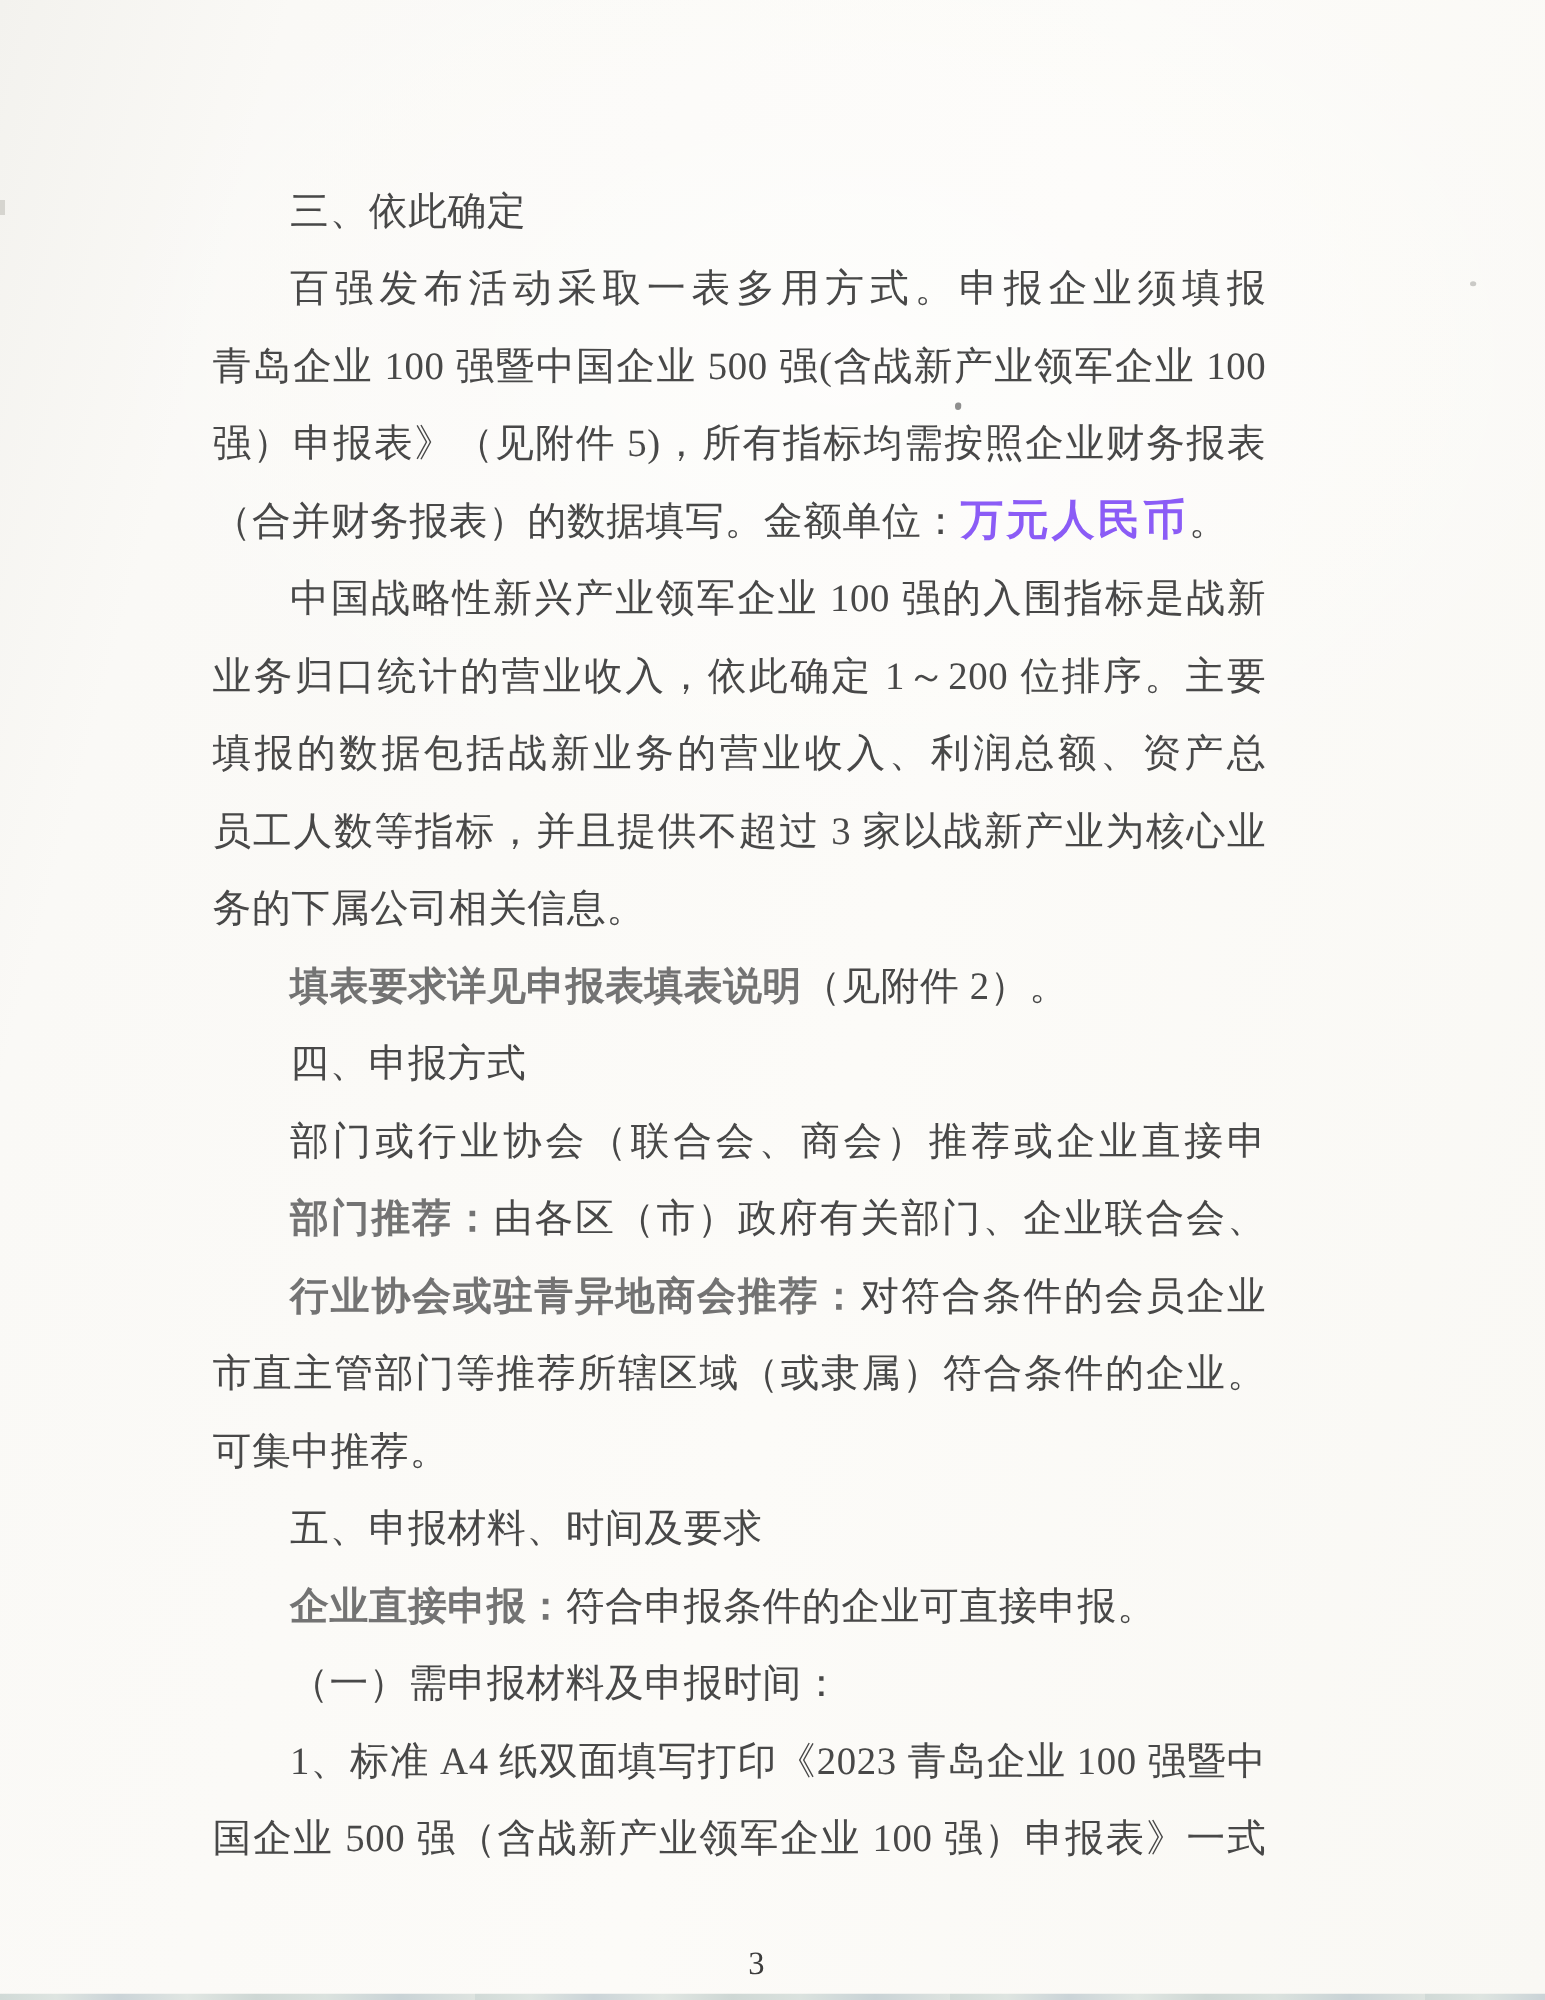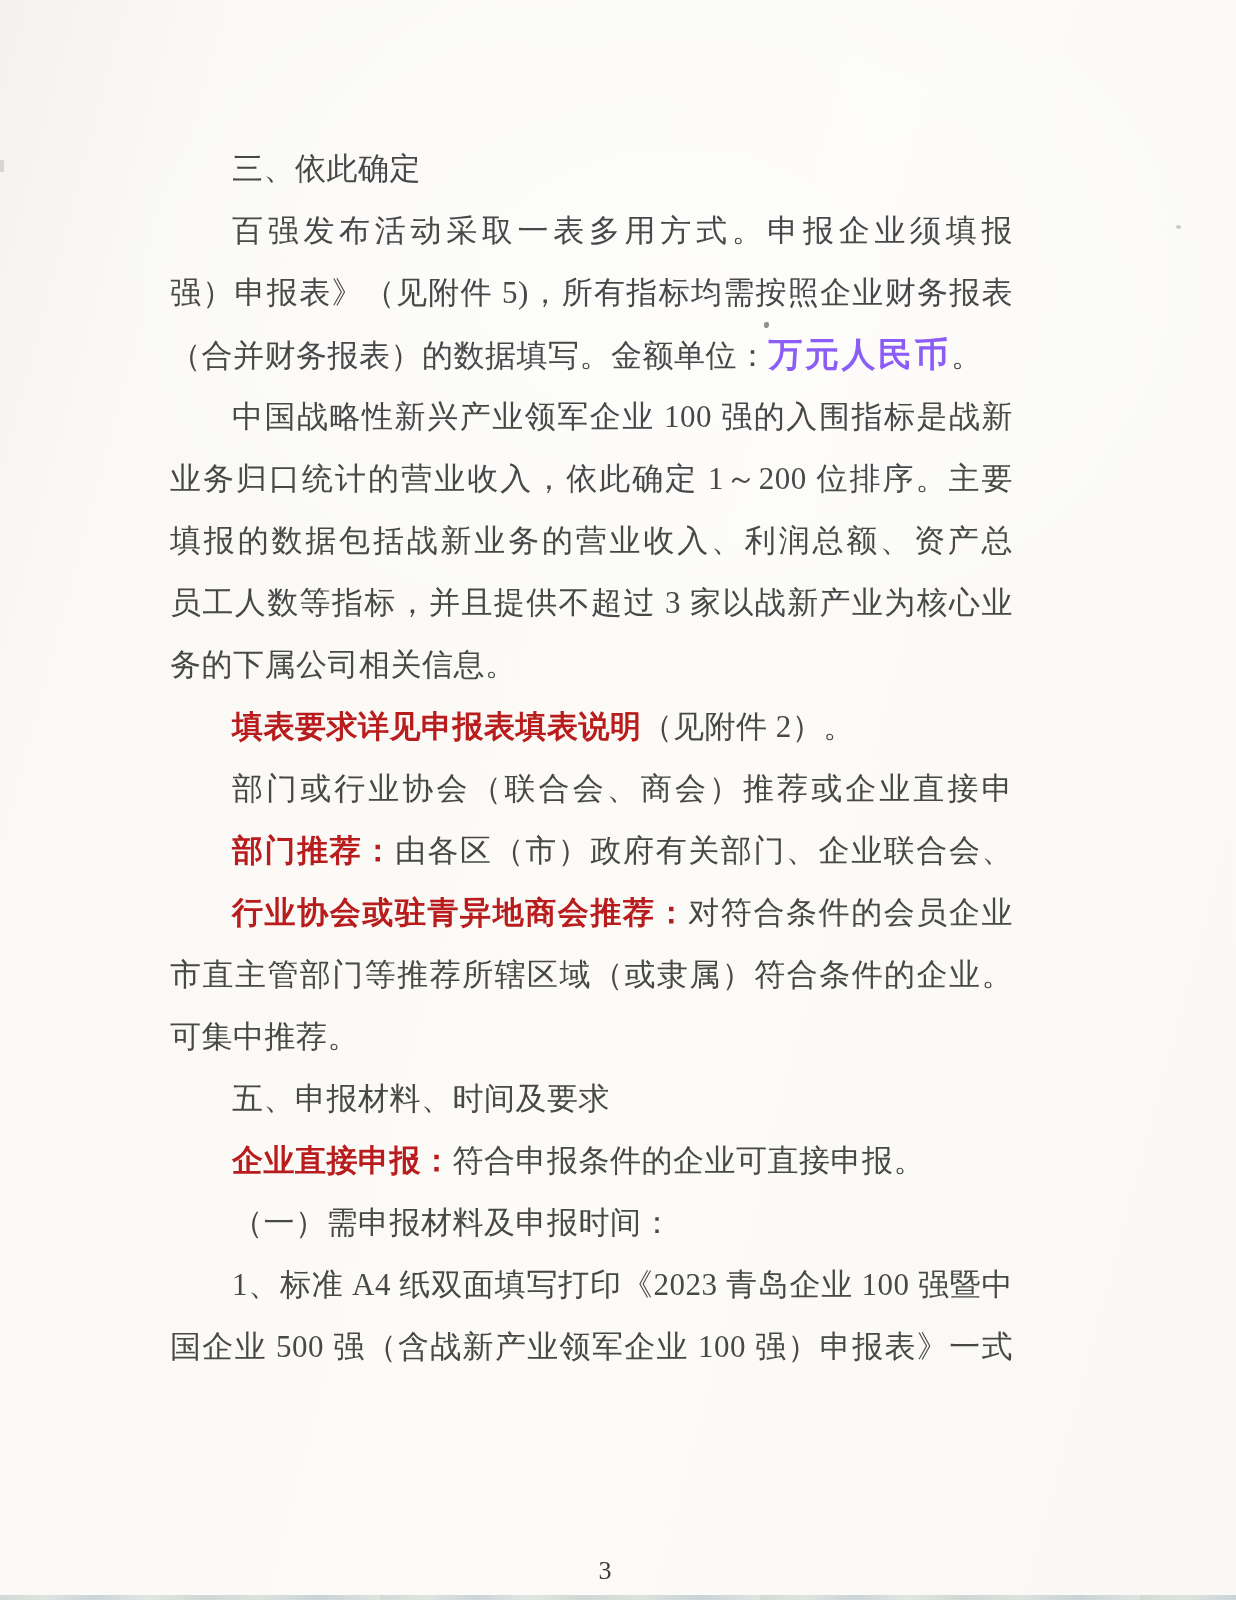--- a/index.html
+++ b/index.html
@@ -38,21 +38,21 @@
     letter-spacing: 0.5px;
   }
   .line.fill {
     text-align-last: justify;
   }
   .line.indent {
     text-indent: 62px;
   }
   .seg.bold {
     font-weight: bold;
-    color: #b91c1c;
+    color: #737373;
   }
   .seg.em {
     font-weight: bold;
     font-size: 34px;
     letter-spacing: 2.5px;
     color: #8b5cf6;
   }
   .pagenum {
     position: absolute;
     top: 1556px;
@@ -104,28 +104,30 @@
   }
 </style>
 </head>
 <body>
 
 <div class="page">
   <div class="doc">
 
   <div class="line indent"><span class="seg">三、依此确定</span></div>
       <div class="line indent fill"><span class="seg">百强发布活动采取一表多用方式。申报企业须填报《2023</span></div>
+      <div class="line fill"><span class="seg">青岛企业 100 强暨中国企业 500 强(含战新产业领军企业 100</span></div>
       <div class="line fill"><span class="seg">强）申报表》（见附件 5)，所有指标均需按照企业财务报表</span></div>
       <div class="line"><span class="seg">（合并财务报表）的数据填写。金额单位：</span><span class="seg bold em">万元人民币</span><span class="seg">。</span></div>
       <div class="line indent fill"><span class="seg">中国战略性新兴产业领军企业 100 强的入围指标是战新</span></div>
       <div class="line fill"><span class="seg">业务归口统计的营业收入，依此确定 1～200 位排序。主要</span></div>
       <div class="line fill"><span class="seg">填报的数据包括战新业务的营业收入、利润总额、资产总额、</span></div>
       <div class="line fill"><span class="seg">员工人数等指标，并且提供不超过 3 家以战新产业为核心业</span></div>
       <div class="line"><span class="seg">务的下属公司相关信息。</span></div>
       <div class="line indent"><span class="seg bold">填表要求详见申报表填表说明</span><span class="seg">（见附件 2）。</span></div>
+      <div class="line indent"><span class="seg">四、申报方式</span></div>
       <div class="line indent fill"><span class="seg">部门或行业协会（联合会、商会）推荐或企业直接申报。</span></div>
       <div class="line indent fill"><span class="seg bold">部门推荐：</span><span class="seg">由各区（市）政府有关部门、企业联合会、</span></div>
       <div class="line indent fill"><span class="seg bold">行业协会或驻青异地商会推荐：</span><span class="seg">对符合条件的会员企业</span></div>
       <div class="line fill"><span class="seg">市直主管部门等推荐所辖区域（或隶属）符合条件的企业。</span></div>
       <div class="line"><span class="seg">可集中推荐。</span></div>
       <div class="line indent"><span class="seg">五、申报材料、时间及要求</span></div>
       <div class="line indent"><span class="seg bold">企业直接申报：</span><span class="seg">符合申报条件的企业可直接申报。</span></div>
       <div class="line indent"><span class="seg">（一）需申报材料及申报时间：</span></div>
       <div class="line indent fill"><span class="seg">1、标准 A4 纸双面填写打印《2023 青岛企业 100 强暨中</span></div>
       <div class="line fill"><span class="seg">国企业 500 强（含战新产业领军企业 100 强）申报表》一式</span></div>

